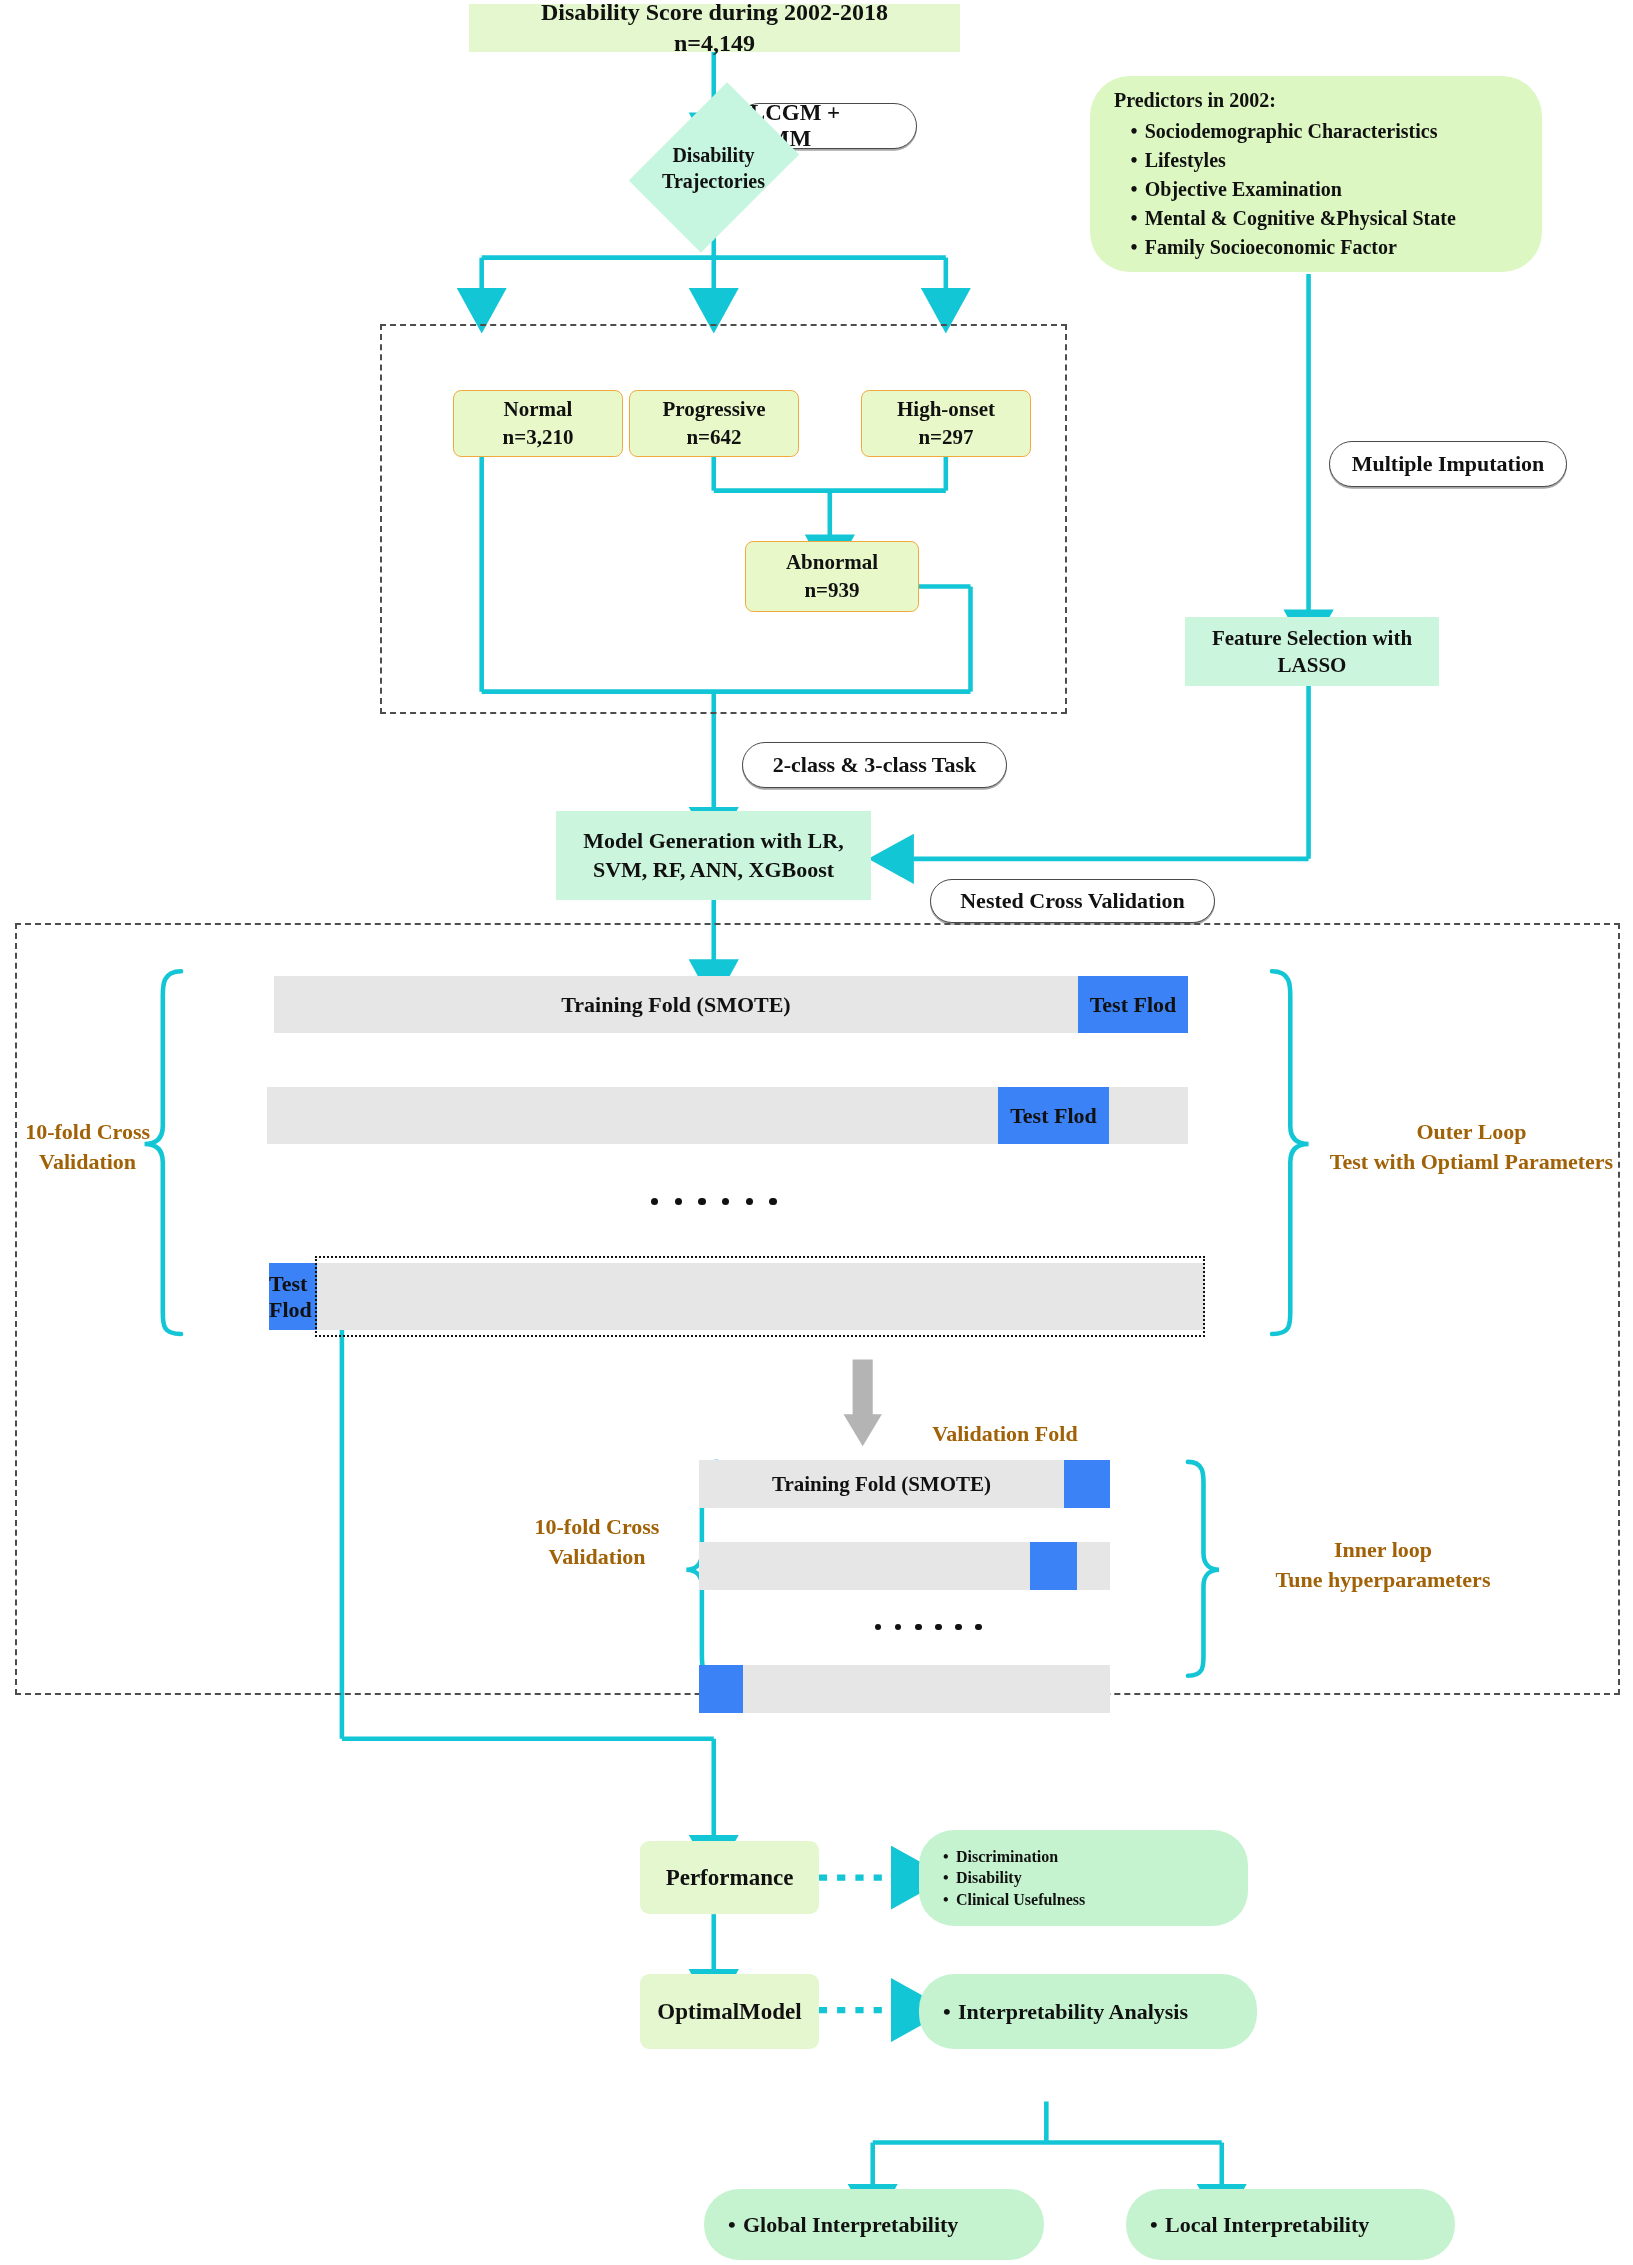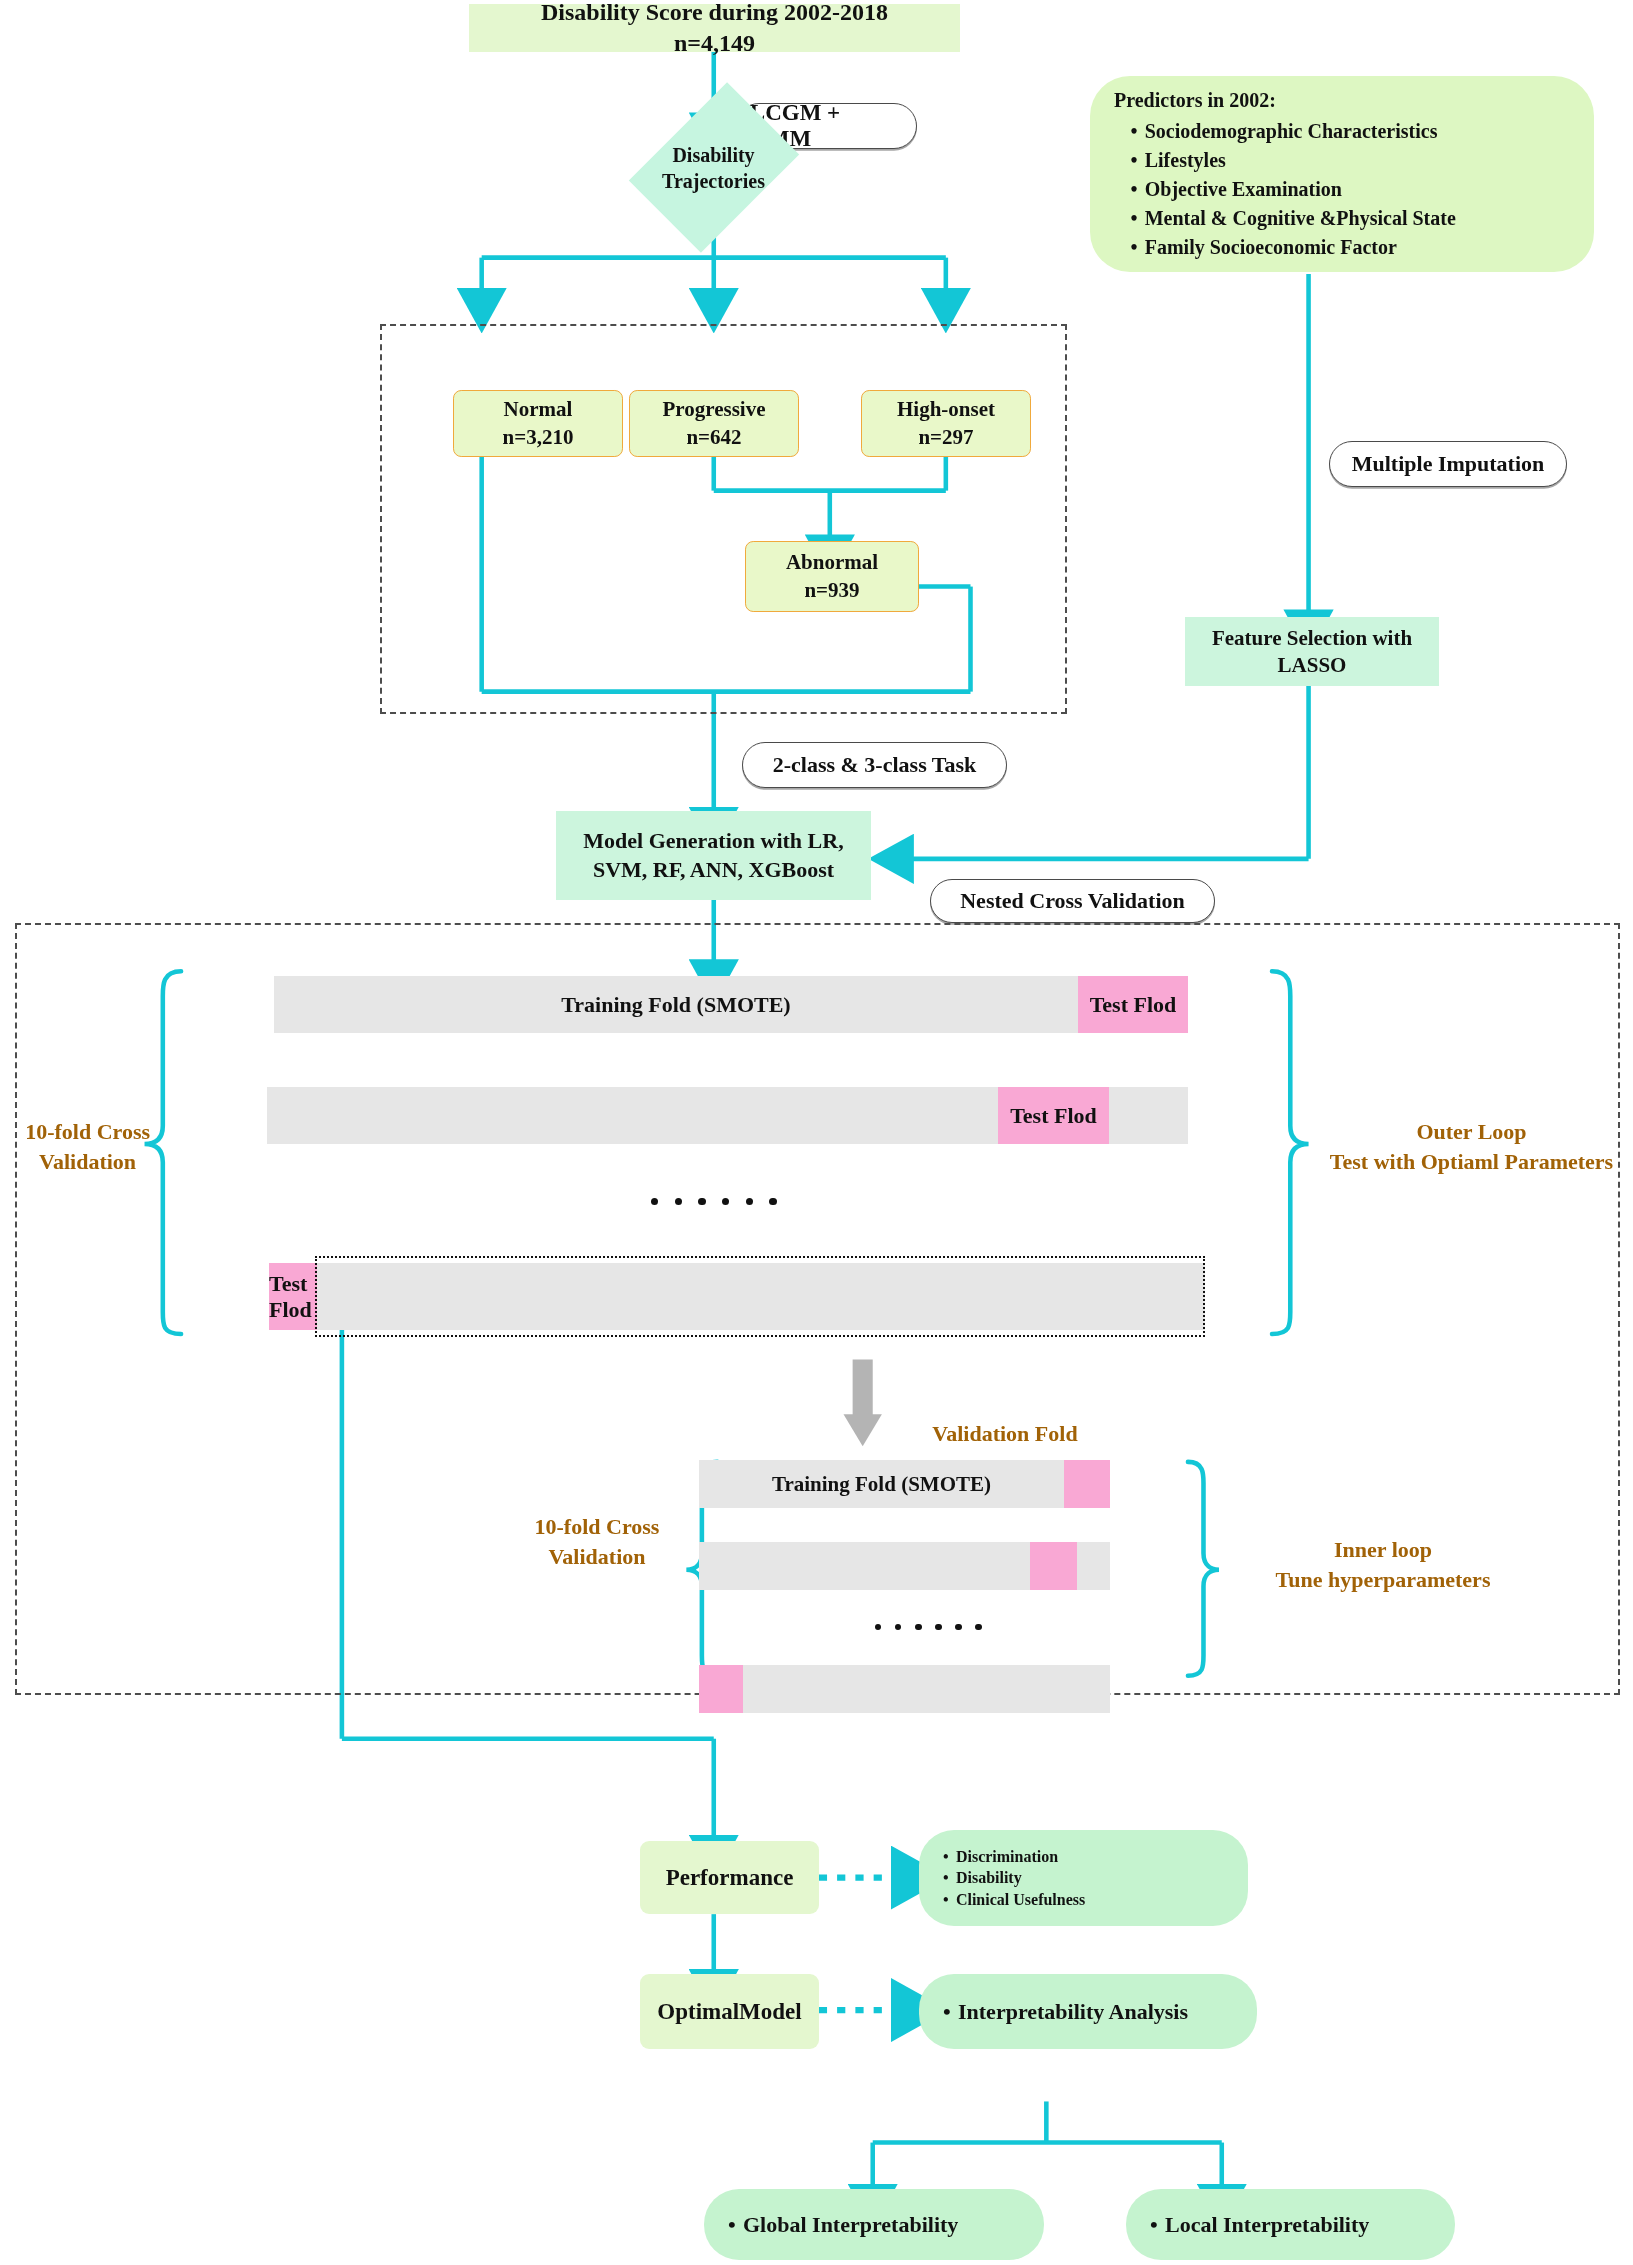--- a/index.html
+++ b/index.html
@@ -88,21 +88,21 @@
     position: absolute; inset: 0;
     display: flex; align-items: center; justify-content: center;
     text-align: center;
     font-weight: bold;
     line-height: 1.3;
     color: #111;
   }
 
   
   .bar-train { background: #e6e6e6; position: absolute; }
-  .bar-test  { background: #f9a8d4; position: absolute; }
+  .bar-test  { background: #3b82f6; position: absolute; }
   .bar-label {
     position: absolute; inset: 0;
     display: flex; align-items: center; justify-content: center;
     font-weight: bold; color: #111; text-align: left; line-height: 1.15;
   }
   .dotted-outline {
     position: absolute;
     border: 2.7px dotted #111;
   }
 
@@ -225,21 +225,21 @@
   <div class="abs" style="left:594px; top:117px; width:239px; height:101px;">
     <div class="diamond" style="position:absolute; left:69px; top:-19px; width:102px; height:139px;"></div>
     <div class="diamond-label" style="font-size:20px;">
       <div>
         <div>Disability</div>
         <div>Trajectories</div>
       </div>
     </div>
   </div>
 
-  <div class="abs node-pale-round" style="left:1090px; top:76px; width:504px; height:196px; padding:27px 24px; font-size:20px;">
+  <div class="abs node-pale-round" style="left:1090px; top:76px; width:452px; height:196px; padding:27px 24px; font-size:20px;">
     <div>
       <div style="margin-bottom:2.7px;">Predictors in 2002:</div>
       <ul class="bullets" style="padding-left:16.4px;">
         <li>Sociodemographic Characteristics</li>
         <li>Lifestyles</li>
         <li>Objective Examination</li>
         <li>Mental &amp; Cognitive &amp;Physical State</li>
         <li>Family Socioeconomic Factor</li>
       </ul>
     </div>

